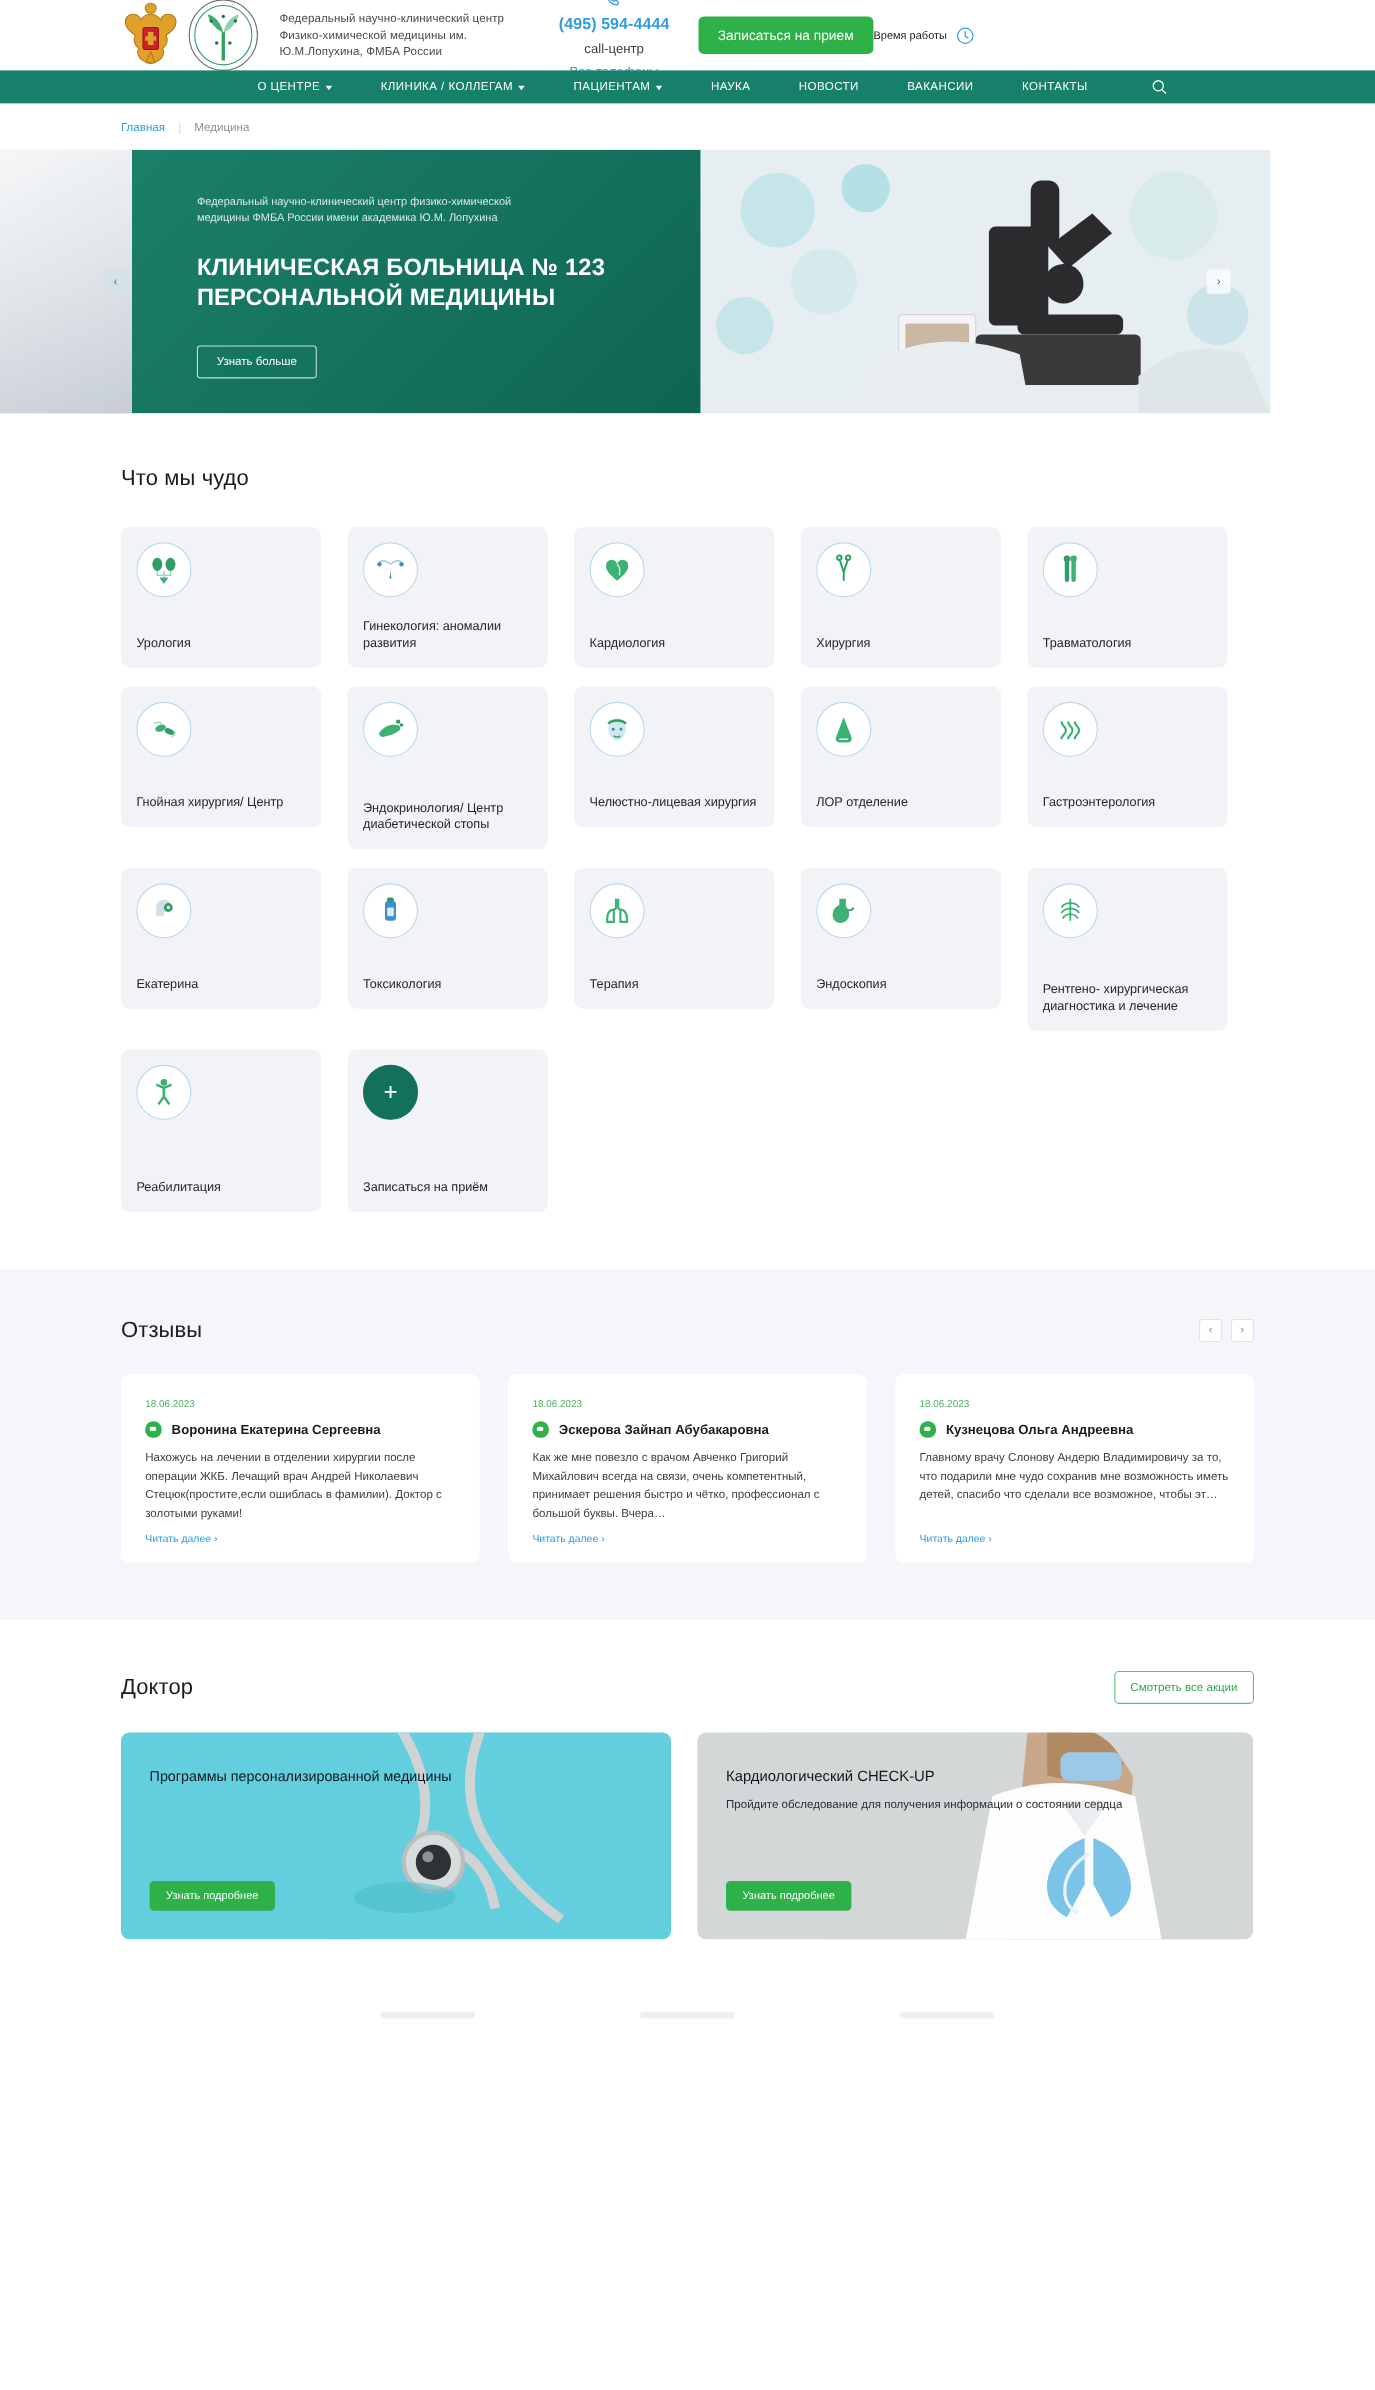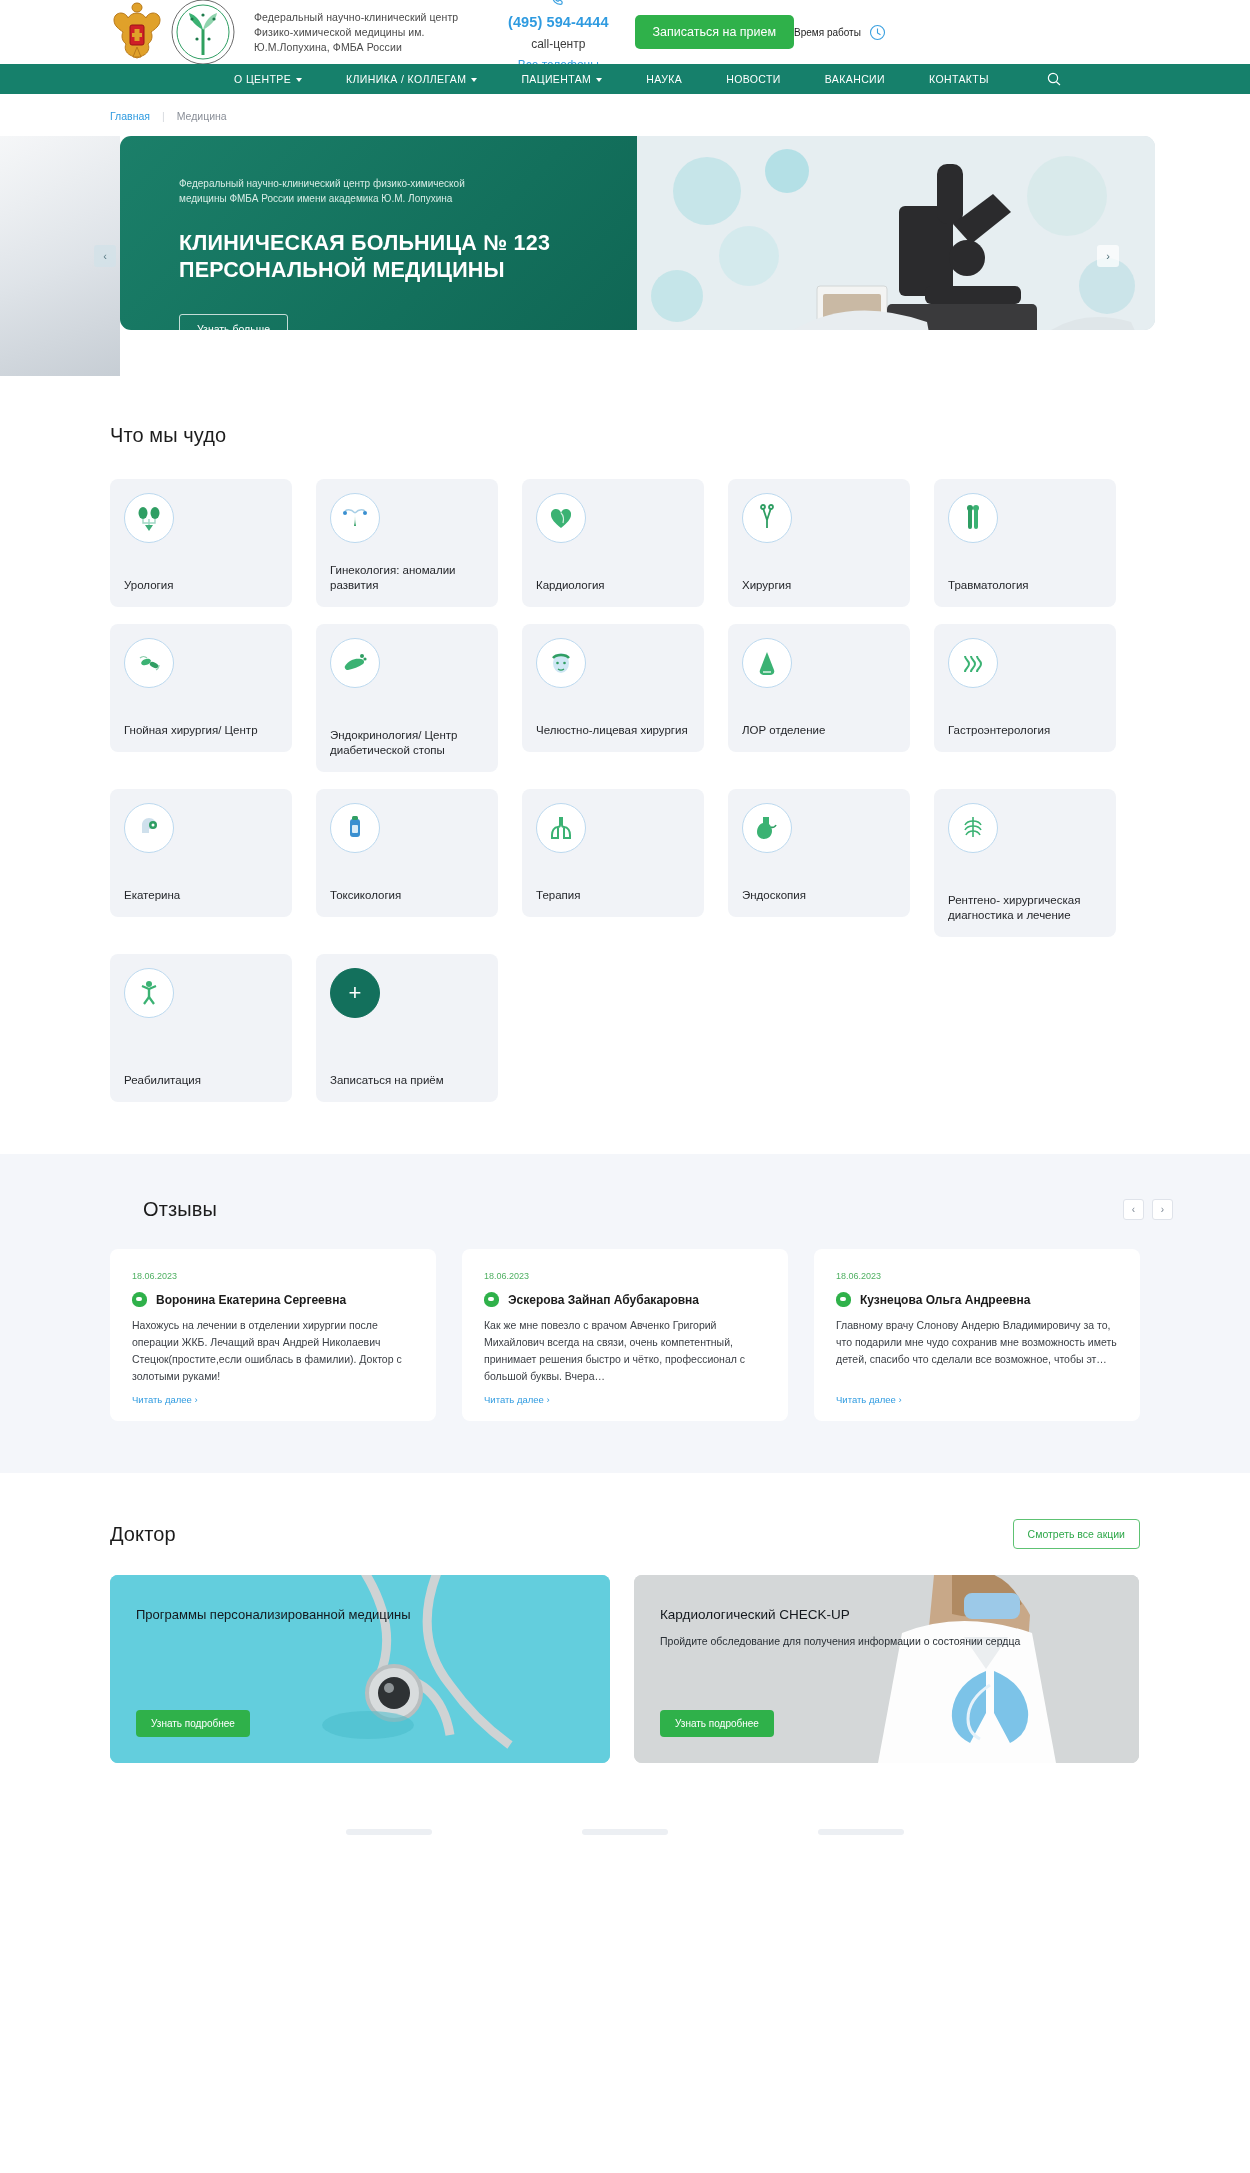--- a/index.html
+++ b/index.html
@@ -93,22 +93,22 @@
     position: absolute; left: -130px; top: 0; width: 250px; height: 240px;
     background:
       radial-gradient(circle at 40% 30%, #fdfdfd 0%, #e3e6ea 55%, #cfd4da 100%);
   }
   .hero-prev-slide:after{
     content:""; position:absolute; inset:0;
     background: linear-gradient(160deg, rgba(255,255,255,.85) 0%, rgba(222,227,232,.9) 60%, rgba(198,205,212,.95) 100%);
   }
   .hero {
     position: absolute; left: 120px; top: 0;
-    width: 1035px; height: 194px;
-    display: flex; border-radius: 11px; overflow: hidden;
+    width: 1035px; height: 240px;
+    display: flex; border-radius: 0; overflow: hidden;
   }
   .hero-left {
     width: 517px; height: 240px;
     background: linear-gradient(135deg,#1b7f69 0%, #13705c 60%, #0f6553 100%);
     padding: 40px 40px 0 59px;
     position: relative;
   }
   .hero-sub { color: #d7ece5; font-size: 10px; line-height: 15px; max-width: 330px; }
   .hero-title { margin-top: 24px; color: #fff; font-size: 21.5px; line-height: 27px; font-weight: 700; letter-spacing: .2px; }
   .hero-btn {
@@ -146,21 +146,21 @@
   }
   .card-label {
     position: absolute; left: 14px; bottom: 14px; right: 12px;
     font-size: 11.5px; line-height: 15px; color: #25272b;
   }
   .card.accent .icon-circle { background: #13705c; border-color: #13705c; }
   .plus-glyph { color: #fff; font-size: 22px; line-height: 1; font-weight: 300; }
 
   
   .reviews-sec { margin-top: 52px; background: #f4f6fa; padding: 44px 0 52px 110px; width: 1250px; }
-  .rev-head { display: flex; align-items: center; width: 1030px; margin-left: 33px; }
+  .rev-head { display: flex; align-items: center; width: 1030px; }
   .rev-arrows { margin-left: auto; display: flex; gap: 8px; }
   .rev-arrow {
     width: 21px; height: 21px; border-radius: 3px; border: 1px solid #dfe3ea;
     background: #fff; color: #7b8693; font-size: 10px; cursor: pointer;
     display: flex; align-items: center; justify-content: center;
   }
   .rev-grid { margin-top: 28px; display: grid; grid-template-columns: repeat(3, 326px); gap: 26px; }
   .rev-card { background: #fff; border-radius: 8px; padding: 22px 22px 18px 22px; height: 172px; position: relative; }
   .rev-date { color: #4fb062; font-size: 9px; }
   .rev-name-row { margin-top: 11px; display: flex; align-items: center; gap: 9px; }

